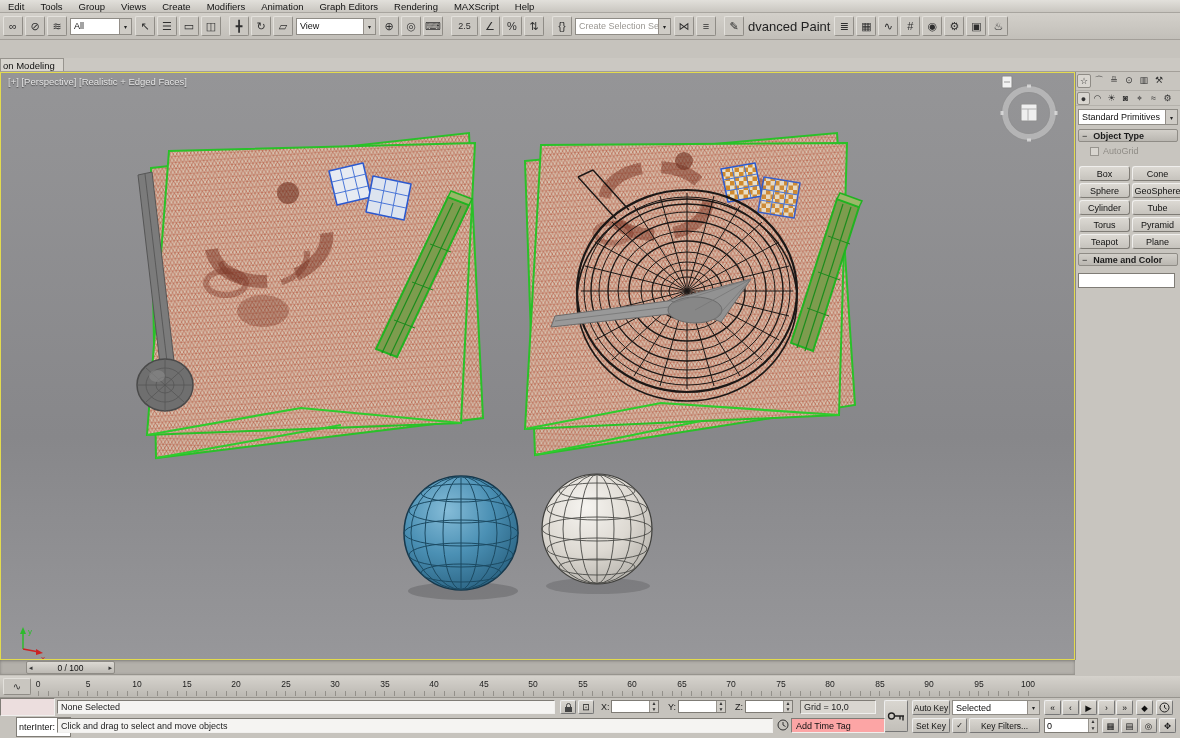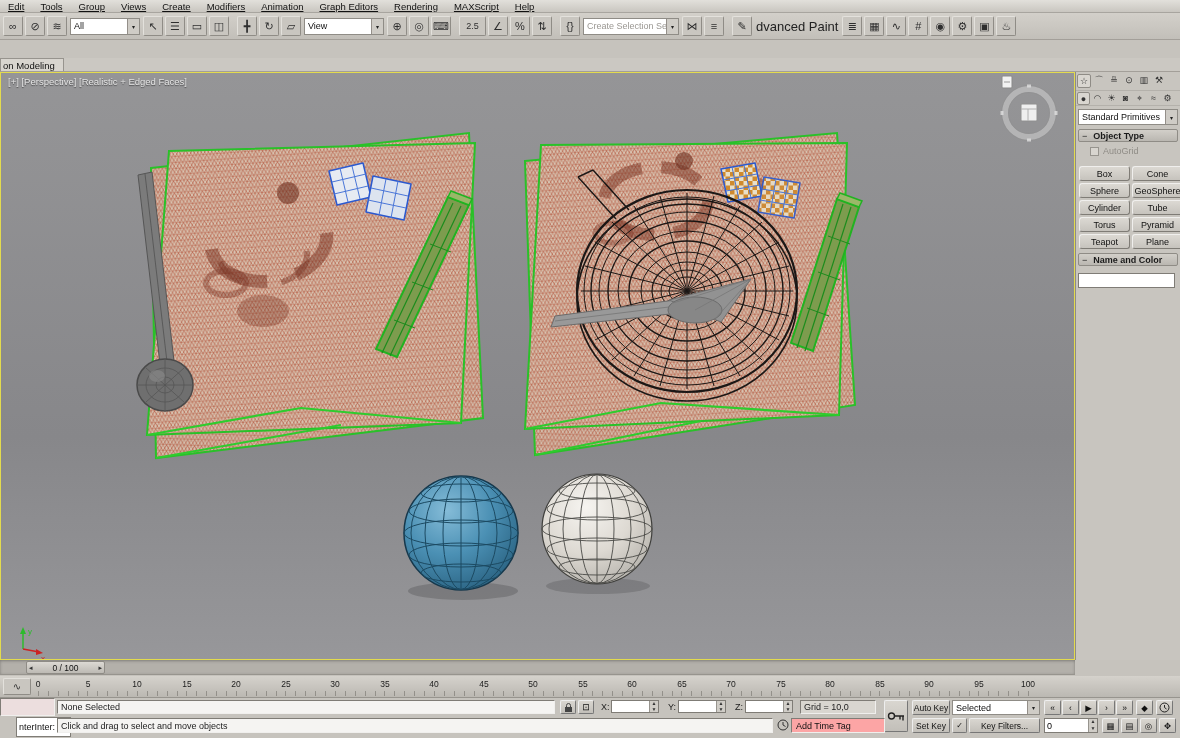--- a/index.html
+++ b/index.html
@@ -4,21 +4,21 @@
 <style>
   * { margin:0; padding:0; box-sizing:border-box; }
   body { background:#555; font-family:"Liberation Sans", sans-serif; }
   #app { position:relative; width:1180px; height:738px; background:#c6c3bd; overflow:hidden;
          font-family:"Liberation Sans", sans-serif; color:#111; }
 
   
   .menubar { position:absolute; top:0; left:0; right:0; height:13px;
     background:linear-gradient(#e2e0db,#c9c6c0); border-bottom:1px solid #a8a59f;
     display:flex; align-items:center; font-size:9.5px; }
-  .menubar span { padding:0 8px; white-space:nowrap; cursor:default;text-decoration:underline; }
+  .menubar span { padding:0 8px; white-space:nowrap; cursor:default; }
 
   
   .toolbar { position:absolute; top:13px; left:0; right:0; height:27px;
     background:linear-gradient(#d3d0ca,#c2bfb9); border-bottom:1px solid #a39f99;
     display:flex; align-items:center; padding:0 2px; overflow:hidden; }
   .icon-btn { width:20px; height:20px; line-height:18px; text-align:center; flex:0 0 auto;
     font-size:11px; color:#2e2e2e; background:#c9c6c0; border:1px solid;
     border-color:#e3e1dc #8f8c86 #8f8c86 #e3e1dc; border-radius:2px; margin:0 1px; overflow:hidden; }
   .icon-btn.wide { width:27px; font-size:9px; }
   .tsep { width:6px; height:22px; flex:0 0 auto; }
@@ -77,21 +77,21 @@
     border:1px solid; border-color:#f0efed #7f7c76 #7f7c76 #f0efed; border-radius:3px;
     display:flex; align-items:center; justify-content:center; color:#111; overflow:hidden;
     white-space:nowrap; }
   .cp-name { margin:2px 2px; height:15px; background:#fff; border:1px solid #7f7c76;
     width:97px; font-size:9px; padding:0 2px; }
 
   
   .tslider { position:absolute; top:660px; left:0; right:0; height:16px; background:#c6c3bd; }
   .ts-track { position:absolute; left:0; top:0; width:1075px; height:15px; background:#b3b0aa;
     box-shadow:inset 0 1px 3px rgba(0,0,0,.3); border-bottom:1px solid #97948e; }
-  .ts-grip { position:absolute; left:26px; top:1px; width:79px; height:13px;
+  .ts-grip { position:absolute; left:26px; top:1px; width:89px; height:13px;
     background:linear-gradient(#dcd9d3,#bdbab4); border:1px solid #8f8c86; border-radius:2px;
     display:flex; align-items:center; justify-content:space-between; font-size:8.5px; padding:0 2px; }
   .ts-grip .arr { font-size:7px; color:#333; }
 
   
   .trackbar { position:absolute; top:676px; left:0; right:0; height:22px;
     background:linear-gradient(#d5d2cc,#bbb8b2); border-bottom:1px solid #97948e; }
   .tick { position:absolute; top:3px; transform:translateX(-50%); font-size:8.5px; color:#1c1c1c; }
   .tick-strip { position:absolute; left:38px; top:15px; width:995px; height:5px;
     background:repeating-linear-gradient(90deg,#6f6c66 0 1px,transparent 1px 9.9px); opacity:.55; }
@@ -136,21 +136,21 @@
     <span>Graph Editors</span>
     <span>Rendering</span>
     <span>MAXScript</span>
     <span>Help</span>
   </div>
 
   <div class="toolbar">
     <div class="icon-btn"><span>∞</span></div>
     <div class="icon-btn"><span>⊘</span></div>
     <div class="icon-btn"><span>≋</span></div>
-    <div class="combo" style="width:70px">
+    <div class="combo" style="width:62px">
         <span>All</span>
       </div>
     <div class="icon-btn"><span>↖</span></div>
     <div class="icon-btn"><span>☰</span></div>
     <div class="icon-btn"><span>▭</span></div>
     <div class="icon-btn"><span>◫</span></div>
     <div class="tsep"></div>
     <div class="icon-btn"><span>╋</span></div>
     <div class="icon-btn"><span>↻</span></div>
     <div class="icon-btn"><span>▱</span></div>

